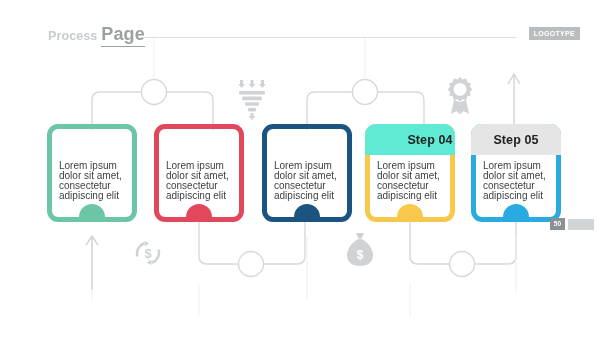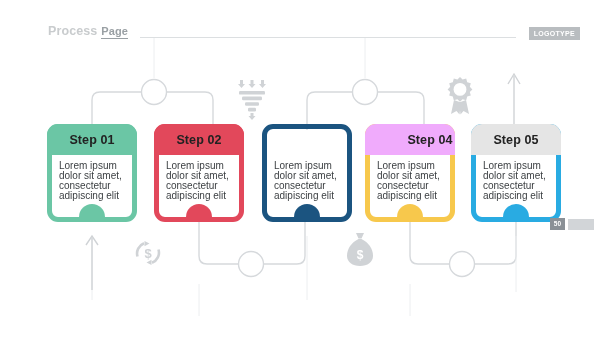--- a/index.html
+++ b/index.html
@@ -34,21 +34,21 @@
     gap: 4px;
     white-space: nowrap;
   }
   #title-word-1 {
     font-size: 12.5px;
     font-weight: bold;
     color: #c9ccce;
     letter-spacing: 0.1px;
   }
   #title-word-2 {
-    font-size: 11px;
+    font-size: 18px;
     font-weight: bold;
     color: #9aa0a4;
     border-bottom: 1.6px solid #9aa0a4;
     padding-bottom: 1px;
     letter-spacing: 0.1px;
   }
   #header-rule {
     position: absolute;
     left: 140px; top: 13px;
     width: 376px; height: 1px;
@@ -254,51 +254,45 @@
       <path d="M12 1 h8 l-2.5 5.5 h-3 z"></path>
       <path d="M14.5 7 h3 c7 3.5 11.5 9.5 11.5 17 0 6 -5.5 10 -13 10 S3 30 3 24 C3 16.5 7.5 10.5 14.5 7 z"></path>
     </g>
     <text x="16" y="27" font-family="'Liberation Sans',sans-serif" font-size="12" font-weight="bold" fill="#ffffff" text-anchor="middle">$</text>
   </svg>
 
   <div id="cards">
 
     <div class="card" style="left:47px;">
       <div class="card-frame" style="border-color: rgb(107, 198, 165);"></div>
-      <div class="card-head" style="background: rgb(107, 198, 165);">
-        <span style="color: rgb(34, 34, 34);">Step 01</span>
-      </div>
       <div class="card-body">
         <span>Lorem ipsum dolor sit amet, consectetur adipiscing elit</span>
       </div>
       <div class="card-notch" style="background: rgb(107, 198, 165);"></div>
     </div>
 
     <div class="card" style="left:154px;">
       <div class="card-frame" style="border-color: rgb(226, 72, 91);"></div>
-      <div class="card-head" style="background: rgb(226, 72, 91);">
-        <span style="color: rgb(34, 34, 34);">Step 02</span>
-      </div>
       <div class="card-body">
         <span>Lorem ipsum dolor sit amet, consectetur adipiscing elit</span>
       </div>
       <div class="card-notch" style="background: rgb(226, 72, 91);"></div>
     </div>
 
     <div class="card" style="left:262px;">
       <div class="card-frame" style="border-color: rgb(27, 84, 128);"></div>
       <div class="card-body">
         <span>Lorem ipsum dolor sit amet, consectetur adipiscing elit</span>
       </div>
       <div class="card-notch" style="background: rgb(27, 84, 128);"></div>
     </div>
 
     <div class="card" style="left:365px;">
       <div class="card-frame" style="border-color: rgb(247, 200, 76);"></div>
-      <div class="card-head" style="background: #f0abfc; padding-left: 40px;">
+      <div class="card-head" style="background: #5eead4; padding-left: 40px;">
         <span style="color: rgb(34, 34, 34);">Step 04</span>
       </div>
       <div class="card-body">
         <span>Lorem ipsum dolor sit amet, consectetur adipiscing elit</span>
       </div>
       <div class="card-notch" style="background: rgb(247, 200, 76);"></div>
     </div>
 
     <div class="card" style="left:471px;">
       <div class="card-frame" style="border-color: rgb(41, 171, 226);"></div>

